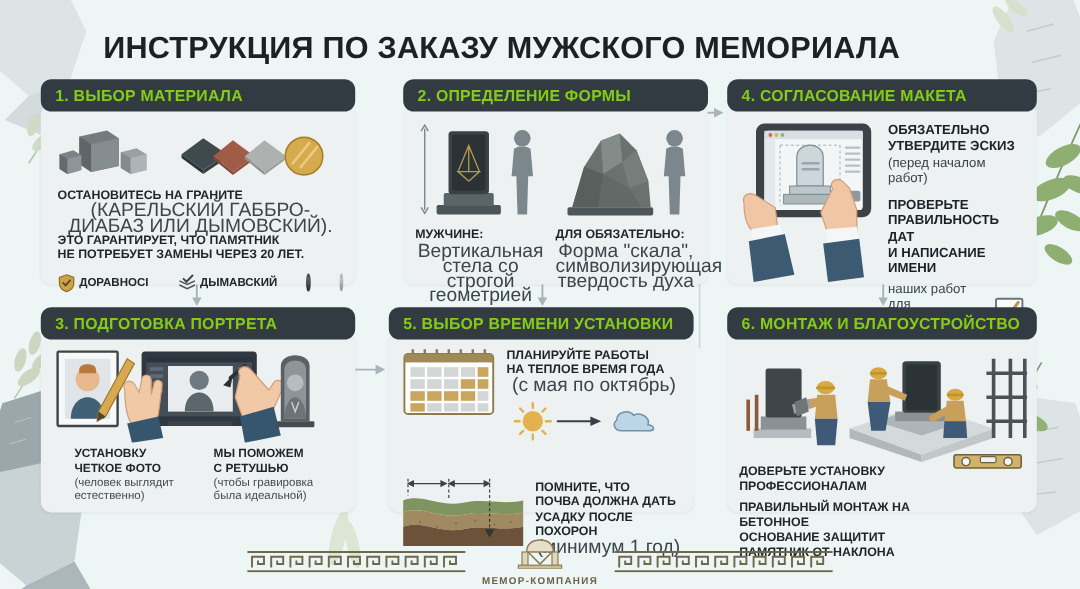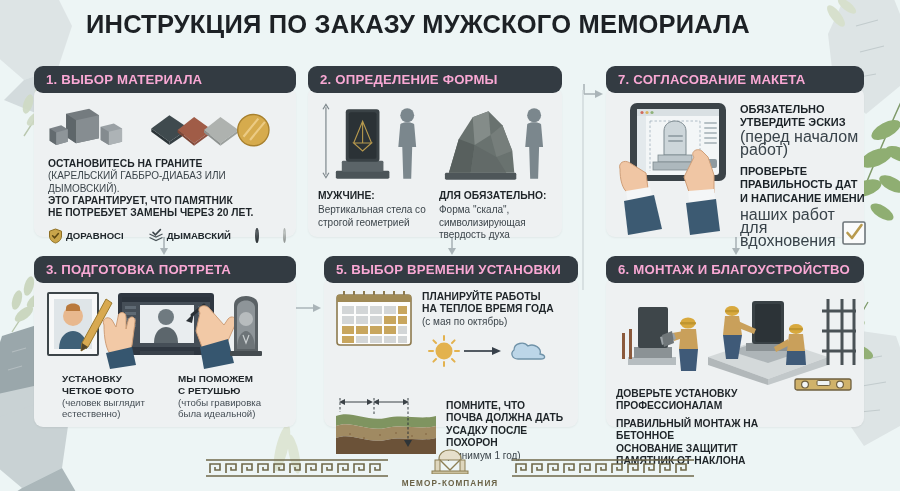--- a/index.html
+++ b/index.html
@@ -12,62 +12,62 @@
   .stage { position: absolute; inset: 0; width: 900px; height: 491px; background: #edf5f5; }
 
   
   .deco { position: absolute; pointer-events: none; }
   .rock { fill: #c9d2d4; }
   .rock-lt { fill: #dde4e5; }
   .rock-dk { fill: #9aa7ab; }
 
   
   .title-bar {
-    position: absolute; top: 10px; left: 0; width: 836px;
+    position: absolute; top: 26px; left: 0; width: 836px;
     text-align: center; z-index: 6;
   }
   .title-bar h1 {
     font-size: 25.5px; font-weight: bold; color: #1d2125;
     letter-spacing: .2px; white-space: nowrap;
     font-family: "Liberation Sans", sans-serif;
   }
 
   
   .grid { position: absolute; top: 66px; left: 0; width: 900px; z-index: 5; }
 
   .panel { position: absolute; }
   .panel-head {
     background: #333b42; border-radius: 9px;
     height: 27px; display: flex; align-items: center;
     padding: 0 12px; position: relative; z-index: 3;
   }
   .panel-head span {
-    color: #f9a8d4; font-weight: bold; font-size: 13.2px;
+    color: #84cc16; font-weight: bold; font-size: 13.2px;
     letter-spacing: .2px; white-space: nowrap;
   }
   .panel-body {
     background: #eef1f2; border-radius: 9px;
     margin-top: -6px; padding: 12px 10px 10px;
     position: relative; z-index: 2;
     box-shadow: 0 1px 2px rgba(0,0,0,.05);
   }
 
   
   #p1 { left: 34px;  top: 0;   width: 262px; }
-  #p2 { left: 308px; top: 0;   width: 254px; }
+  #p2 { left: 336px; top: 0;   width: 254px; }
   #p4 { left: 606px; top: 0;   width: 258px; }
   #p3 { left: 34px;  top: 190px; width: 262px; }
   #p5 { left: 324px; top: 190px; width: 254px; }
   #p6 { left: 606px; top: 190px; width: 258px; }
 
   
   .hl { font-weight: bold; color: #1e2428; font-size: 10.3px; line-height: 12.4px; }
-  .sub { color: #3c454b; font-size: 10px; line-height: 12.2px; }
+  .sub { color: #3c454b; font-size: 16px; line-height: 12.2px; text-align: center; }
   .hl-lg { font-weight: bold; color: #1b2227; font-size: 11px; line-height: 13.4px; }
-  .sub-lg { color: #39434a; font-size: 16px; line-height: 13px; }
+  .sub-lg { color: #39434a; font-size: 11px; line-height: 13px; }
 
   .cap-b { font-weight: bold; color: #1e2428; font-size: 9.9px; line-height: 11.8px; }
   .cap-n { color: #444d54; font-size: 9.6px; line-height: 11.6px; }
 
   
   .swatch-row { display: flex; align-items: flex-end; gap: 0; height: 52px; padding-left: 4px; }
   .txt1 { margin-top: 7px; padding-left: 4px; }
   .badges { display: flex; align-items: center; gap: 24px; margin-top: 8px; padding-left: 4px; }
   .badge { display: flex; align-items: center; gap: 3px; }
   .badge-lbl { font-weight: bold; font-size: 9.6px; color: #20272c; white-space: nowrap; }
@@ -335,21 +335,21 @@
           <div class="col">
             <div class="hl">ДЛЯ ОБЯЗАТЕЛЬНО:</div>
             <div class="sub" style="margin-top:2px">Форма "скала", символизирующая твердость духа</div>
           </div>
         </div>
       </div>
     </div>
 
     <div class="panel" id="p4">
       <div class="panel-head">
-        <span>7. СОГЛАСОВАНИЕ МАКЕТА</span>
+        <span>4. СОГЛАСОВАНИЕ МАКЕТА</span>
       </div>
       <div class="panel-body" style="height:150px;display:flex;gap:6px">
 
         <svg width="118" height="140" viewBox="0 0 118 140" style="margin-top:-2px;flex:0 0 auto">
           <rect x="14" y="6" width="96" height="78" rx="7" fill="#3b4348"></rect>
           <rect x="21" y="12" width="82" height="66" rx="3" fill="#f3f6f7"></rect>
           <rect x="21" y="12" width="82" height="7" fill="#d9e0e3"></rect>
           <circle cx="26" cy="15.5" r="1.6" fill="#d06a5c"></circle>
             <circle cx="31" cy="15.5" r="1.6" fill="#d9b35c"></circle>
             <circle cx="36" cy="15.5" r="1.6" fill="#8fb37a"></circle>

